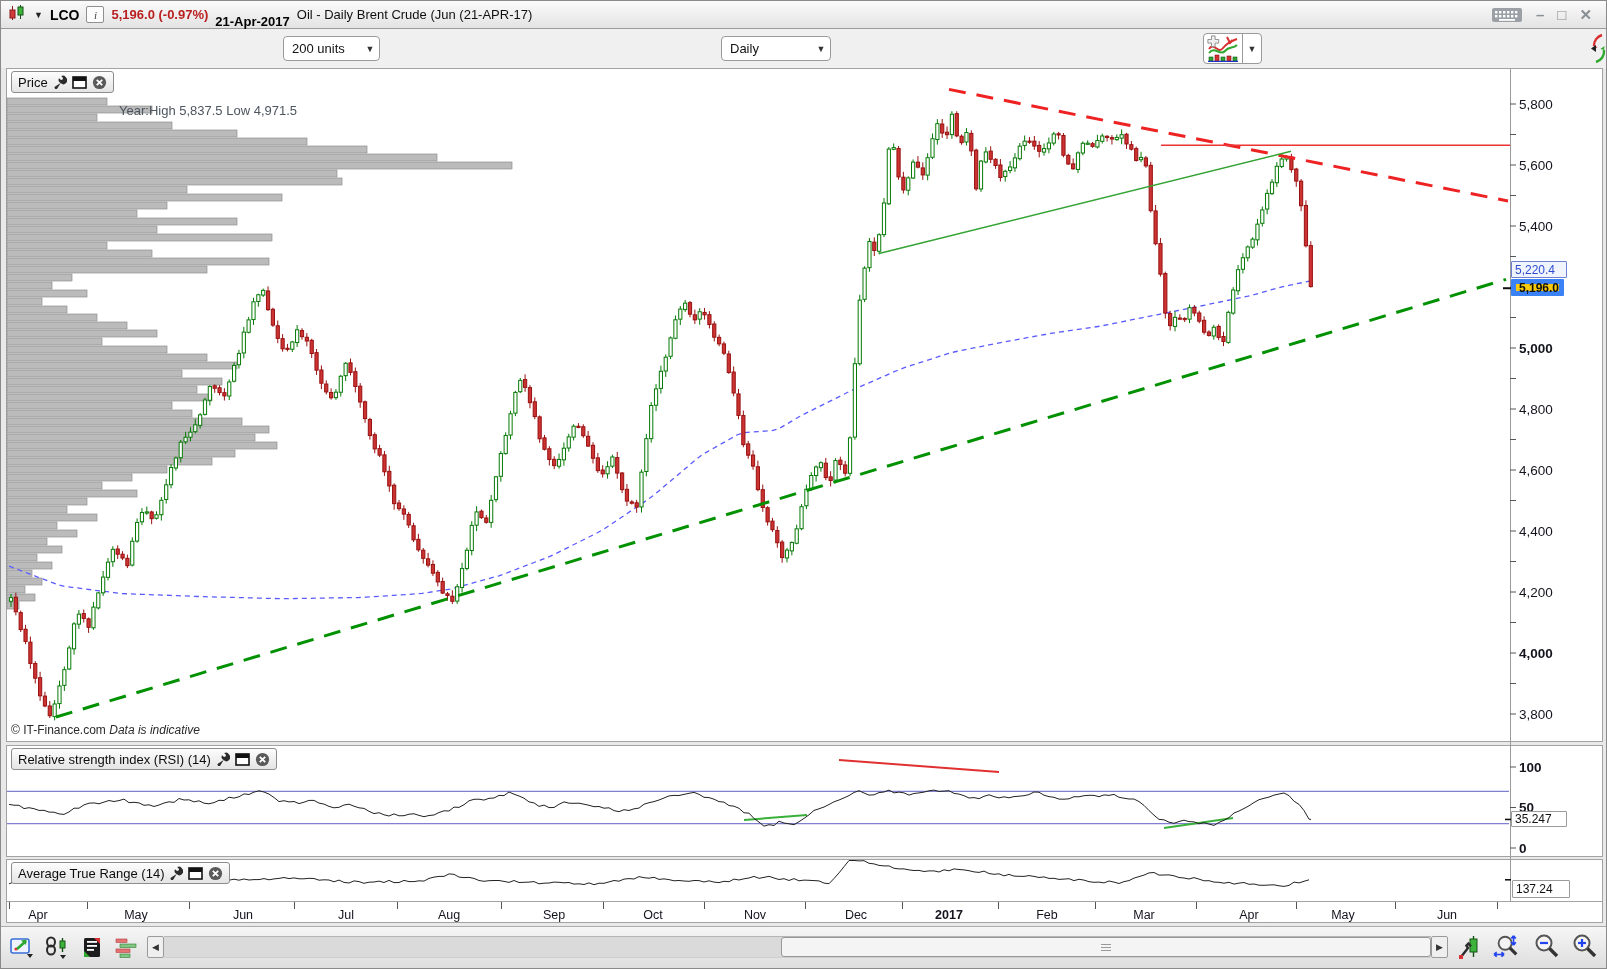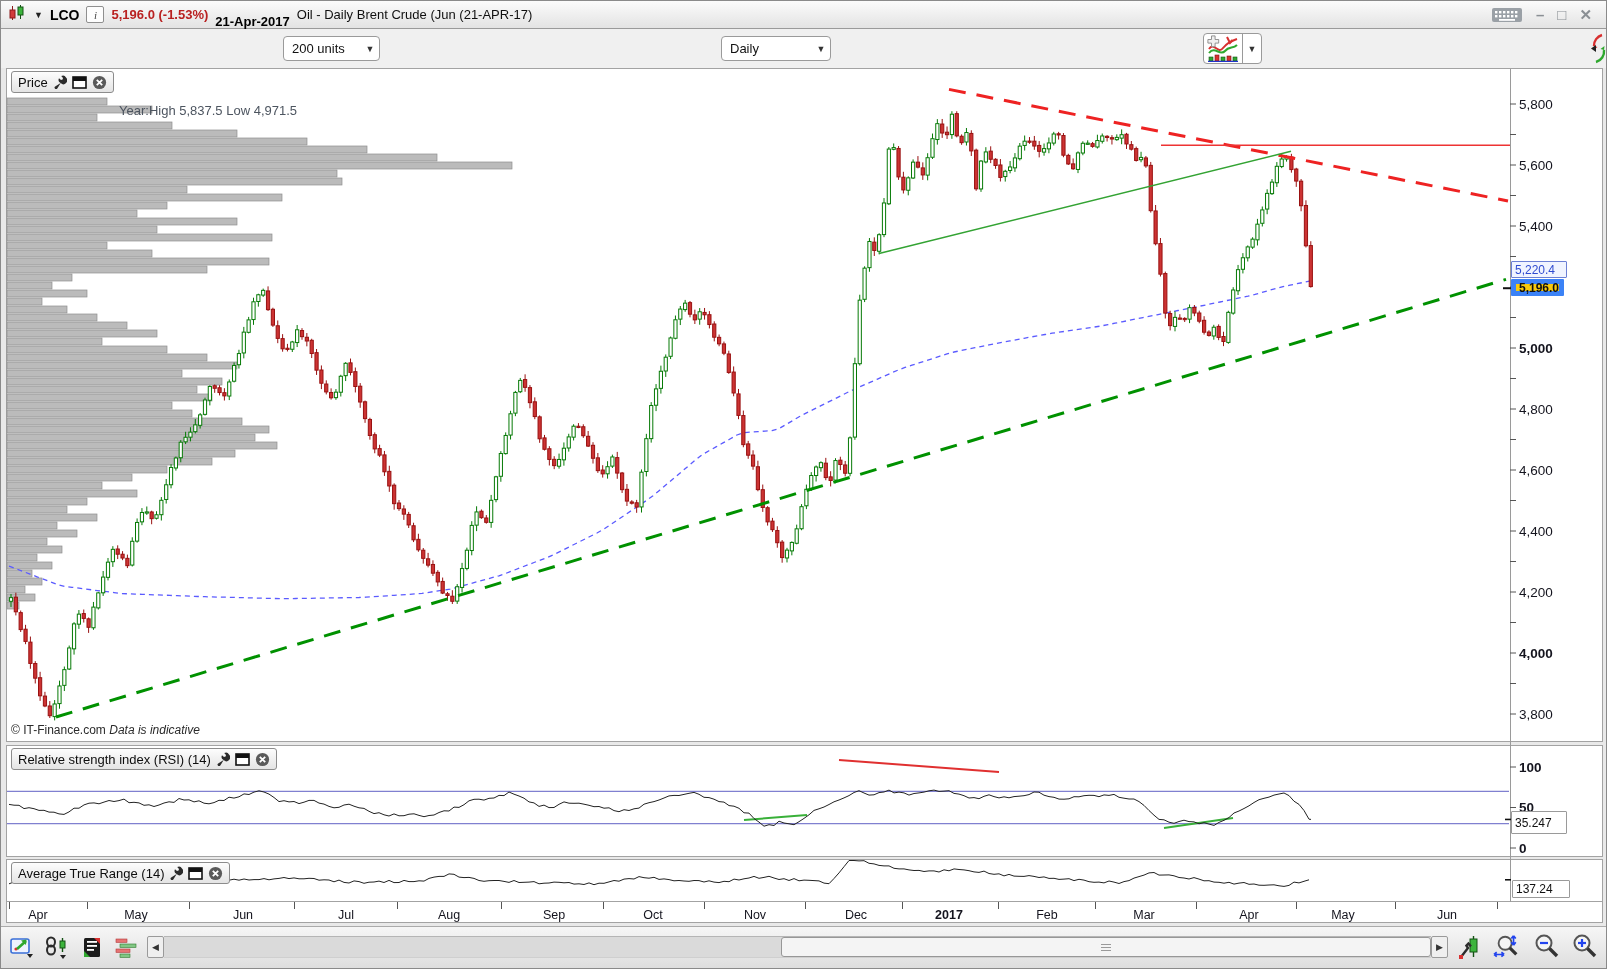--- a/index.html
+++ b/index.html
@@ -53,21 +53,21 @@
       <svg width="19" height="18" viewBox="0 0 19 18">
         <line x1="4.5" y1="2" x2="4.5" y2="16" stroke="#8b1a1a" stroke-width="1"></line>
         <rect x="2" y="6" width="5" height="8" fill="#d23b3b" stroke="#8b1a1a"></rect>
         <line x1="12.5" y1="1" x2="12.5" y2="15" stroke="#145214" stroke-width="1"></line>
         <rect x="10" y="3" width="5" height="8" fill="#3cb43c" stroke="#145214"></rect>
       </svg>
     </span>
     <span class="caret">▼</span>
     <span class="tb-text tb-sym">LCO</span>
     <span class="info-box">i</span>
-    <span class="tb-text tb-quote">5,196.0 (-1.53%)</span>
+    <span class="tb-text tb-quote">5,196.0 (-0.97%)</span>
     <span class="tb-text tb-date">21-Apr-2017</span>
     <span class="tb-text">Oil - Daily Brent Crude (Jun (21-APR-17)</span>
     <span id="win-controls">
       <span style="display:flex;">
         <svg width="32" height="18" viewBox="0 0 32 18">
           <rect x="1" y="2" width="30" height="14" rx="2" fill="#9aa0a6"></rect>
           <g fill="#ffffff">
             <rect x="4" y="5" width="2.4" height="2.4"></rect>
               <rect x="8" y="5" width="2.4" height="2.4"></rect>
               <rect x="12" y="5" width="2.4" height="2.4"></rect>
@@ -879,21 +879,21 @@
           <rect x="1" y="1" width="13" height="4" fill="#111"></rect>
         </svg>
     </span>
     <span class="cicon">
       <svg width="15" height="15" viewBox="0 0 15 15">
           <circle cx="7.5" cy="7.5" r="6.6" fill="#5a5a5a"></circle>
           <path d="M4.8 4.8 L10.2 10.2 M10.2 4.8 L4.8 10.2" stroke="#fff" stroke-width="1.8"></path>
         </svg>
     </span>
   </div>
-  <div class="pricebox valbox abs" style="left:1510px;top:810px;width:56px;height:23px;">35.247</div>
+  <div class="pricebox valbox abs" style="left:1510px;top:810px;width:56px;height:16px;">35.247</div>
 
   <div class="chip abs" style="left:10px;top:861px;">
     <span>Average True Range (14)</span>
     <span class="cicon">
       <svg width="14" height="14" viewBox="0 0 14 14">
           <path d="M13 2.6 A3.6 3.6 0 0 0 8.2 1 L10 3 9.6 4.6 8 5 6 3.2 A3.6 3.6 0 0 0 7.6 8 L2.2 11.4 a1.5 1.5 0 1 0 2.1 2.1 L7.7 8.1 A3.6 3.6 0 0 0 13 2.6 Z" fill="#2b2b2b"></path>
         </svg>
     </span>
     <span class="cicon">
       <svg width="15" height="13" viewBox="0 0 15 13">

